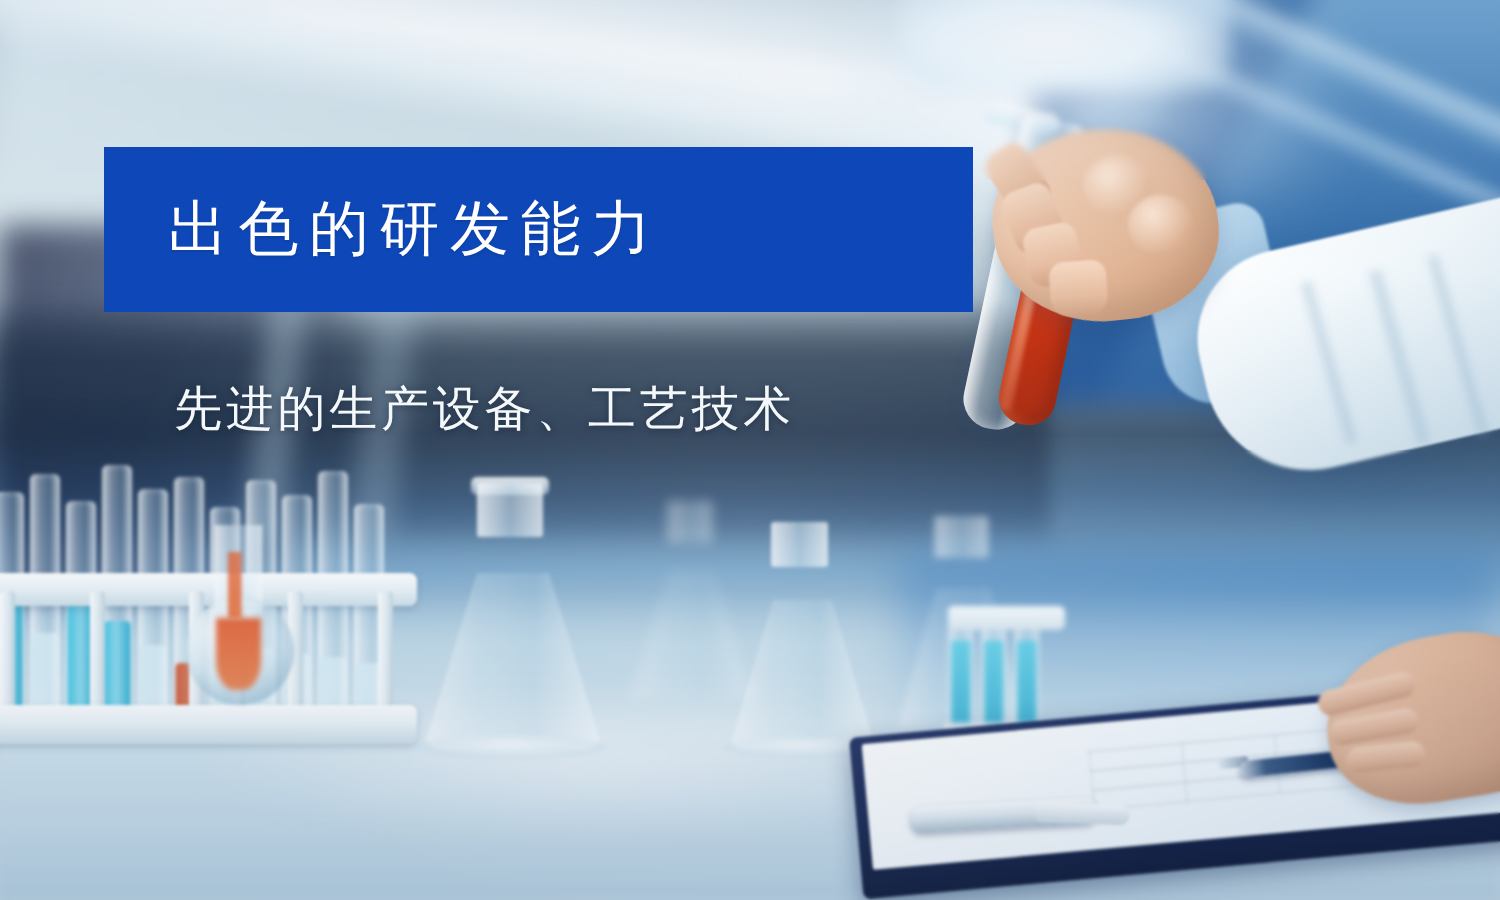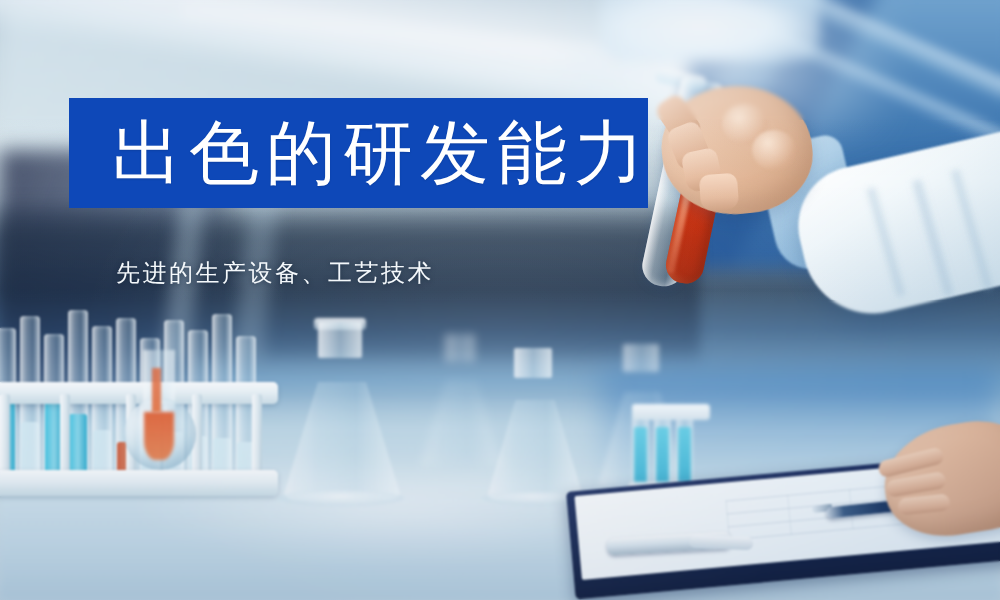--- a/index.html
+++ b/index.html
@@ -550,36 +550,36 @@
     position: absolute;
     left: 69px; top: 98px;
     width: 579px; height: 110px;
     background: #0e48b8;
     display: flex;
     align-items: center;
   }
   #headline-text {
     margin-left: 43px;
     color: #ffffff;
-    font-size: 70px;
+    font-size: 40px;
     line-height: 1;
     letter-spacing: 7px;
     font-weight: 400;
     white-space: nowrap;
     text-shadow: 0 1px 2px rgba(0,0,0,0.12);
   }
 
   #subtitle-block {
     position: absolute;
     left: 116px; top: 248px;
     width: 520px;
   }
   .subtitle-line {
     color: #f4f8fb;
-    font-size: 24px;
+    font-size: 32px;
     line-height: 49px;
     letter-spacing: 2.5px;
     white-space: nowrap;
     text-shadow: 0 1px 5px rgba(10,25,45,0.55);
   }
 </style>
 </head>
 <body>
 
 <div id="banner">

